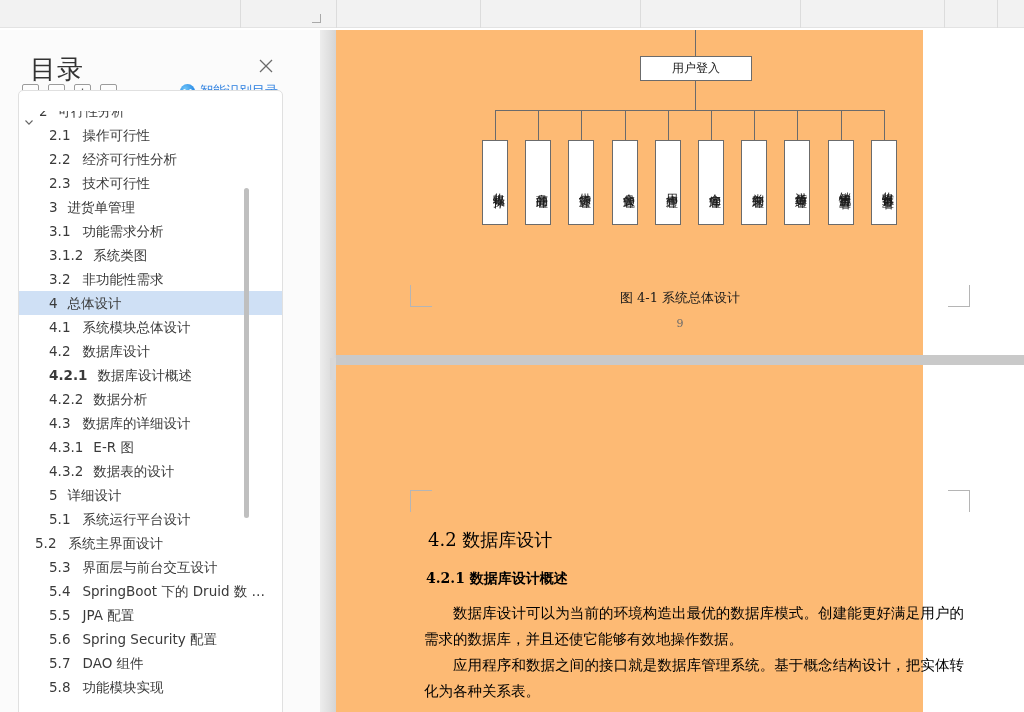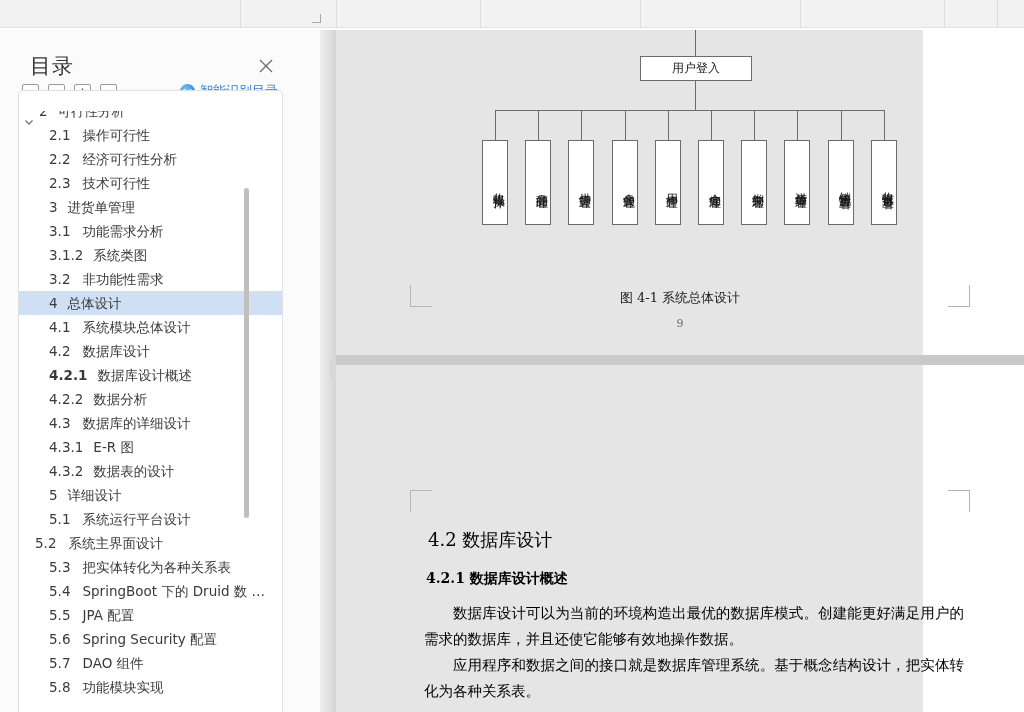--- a/index.html
+++ b/index.html
@@ -34,21 +34,21 @@
   
   .toc-panel {
     position: absolute; left: 0; top: 30px; width: 320px; height: 682px;
     background: #fbfbfb;
   }
   .toc-header {
     position: absolute; left: 0; top: 0; width: 320px; height: 50px;
   }
   .toc-title {
     position: absolute; left: 30px; top: 22px;
-    font-size: 21px; color: #333333; letter-spacing: 1px;
+    font-size: 26px; color: #333333; letter-spacing: 1px;
     font-family: "DejaVu Sans", sans-serif;
   }
   .toc-close {
     position: absolute; left: 256px; top: 26px;
     width: 20px; height: 20px; cursor: pointer;
     color: #6b6b6b;
   }
   .toc-close svg { display: block; }
 
   .toc-toolbar {
@@ -125,21 +125,21 @@
     position: absolute; left: 330px; top: 358px; width: 10px; height: 22px;
     background: #d8d8d8; border-radius: 0 3px 3px 0; cursor: col-resize;
   }
 
   
   .doc-area {
     position: absolute; left: 336px; top: 30px; width: 688px; height: 682px;
     background: #ffffff; overflow: hidden;
   }
   .page {
-    position: absolute; left: 0; width: 587px; background: #e5e5e5;
+    position: absolute; left: 0; width: 587px; background: #fdba74;
   }
   .page-gap {
     position: absolute; left: 0; width: 688px; height: 10px;
     background: #c9c9c9;
   }
   .corner {
     position: absolute; width: 22px; height: 22px;
   }
   .corner.tl { border-left: 1px solid #b5b5b5; border-top: 1px solid #b5b5b5; }
   .corner.tr { border-right: 1px solid #b5b5b5; border-top: 1px solid #b5b5b5; }
@@ -261,21 +261,21 @@
           <div class="toc-item"><span class="num" style="margin-left: 30px;">4.1</span><span class="txt" style="margin-left: 12px;">系统模块总体设计</span></div>
           <div class="toc-item"><span class="num" style="margin-left: 30px;">4.2</span><span class="txt" style="margin-left: 12px;">数据库设计</span></div>
           <div class="toc-item"><span class="num" style="margin-left: 30px; font-weight: bold;">4.2.1</span><span class="txt" style="margin-left: 10px;">数据库设计概述</span></div>
           <div class="toc-item"><span class="num" style="margin-left: 30px;">4.2.2</span><span class="txt" style="margin-left: 10px;">数据分析</span></div>
           <div class="toc-item"><span class="num" style="margin-left: 30px;">4.3</span><span class="txt" style="margin-left: 12px;">数据库的详细设计</span></div>
           <div class="toc-item"><span class="num" style="margin-left: 30px;">4.3.1</span><span class="txt" style="margin-left: 10px;">E-R 图</span></div>
           <div class="toc-item"><span class="num" style="margin-left: 30px;">4.3.2</span><span class="txt" style="margin-left: 10px;">数据表的设计</span></div>
           <div class="toc-item"><span class="num" style="margin-left: 30px;">5</span><span class="txt" style="margin-left: 10px;">详细设计</span></div>
           <div class="toc-item"><span class="num" style="margin-left: 30px;">5.1</span><span class="txt" style="margin-left: 12px;">系统运行平台设计</span></div>
           <div class="toc-item"><span class="num" style="margin-left: 16px;">5.2</span><span class="txt" style="margin-left: 12px;">系统主界面设计</span></div>
-          <div class="toc-item"><span class="num" style="margin-left: 30px;">5.3</span><span class="txt" style="margin-left: 12px;">把实体转化为各种关系表</span></div>
+          <div class="toc-item"><span class="num" style="margin-left: 30px;">5.3</span><span class="txt" style="margin-left: 12px;">界面层与前台交互设计</span></div>
           <div class="toc-item"><span class="num" style="margin-left: 30px;">5.4</span><span class="txt" style="margin-left: 12px;">SpringBoot 下的 Druid 数 …</span></div>
           <div class="toc-item"><span class="num" style="margin-left: 30px;">5.5</span><span class="txt" style="margin-left: 12px;">JPA 配置</span></div>
           <div class="toc-item"><span class="num" style="margin-left: 30px;">5.6</span><span class="txt" style="margin-left: 12px;">Spring Security 配置</span></div>
           <div class="toc-item"><span class="num" style="margin-left: 30px;">5.7</span><span class="txt" style="margin-left: 12px;">DAO 组件</span></div>
           <div class="toc-item"><span class="num" style="margin-left: 30px;">5.8</span><span class="txt" style="margin-left: 12px;">功能模块实现</span></div>
         </div>
     </div>
     <div class="toc-thumb"></div>
   </div>
 

